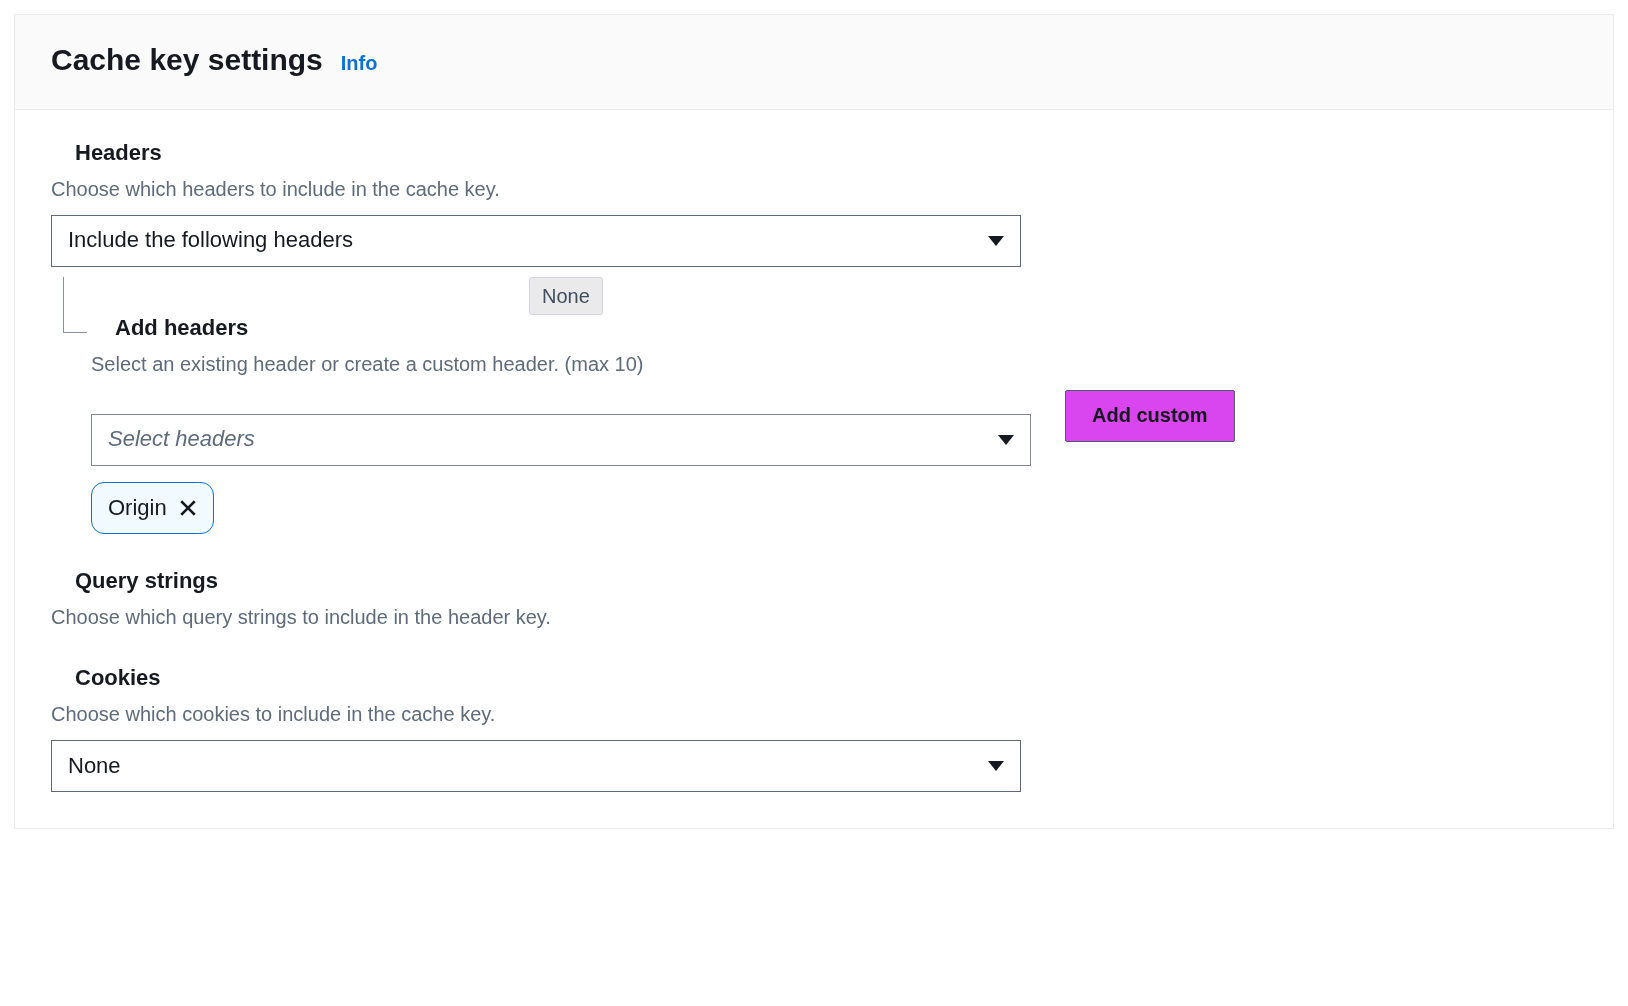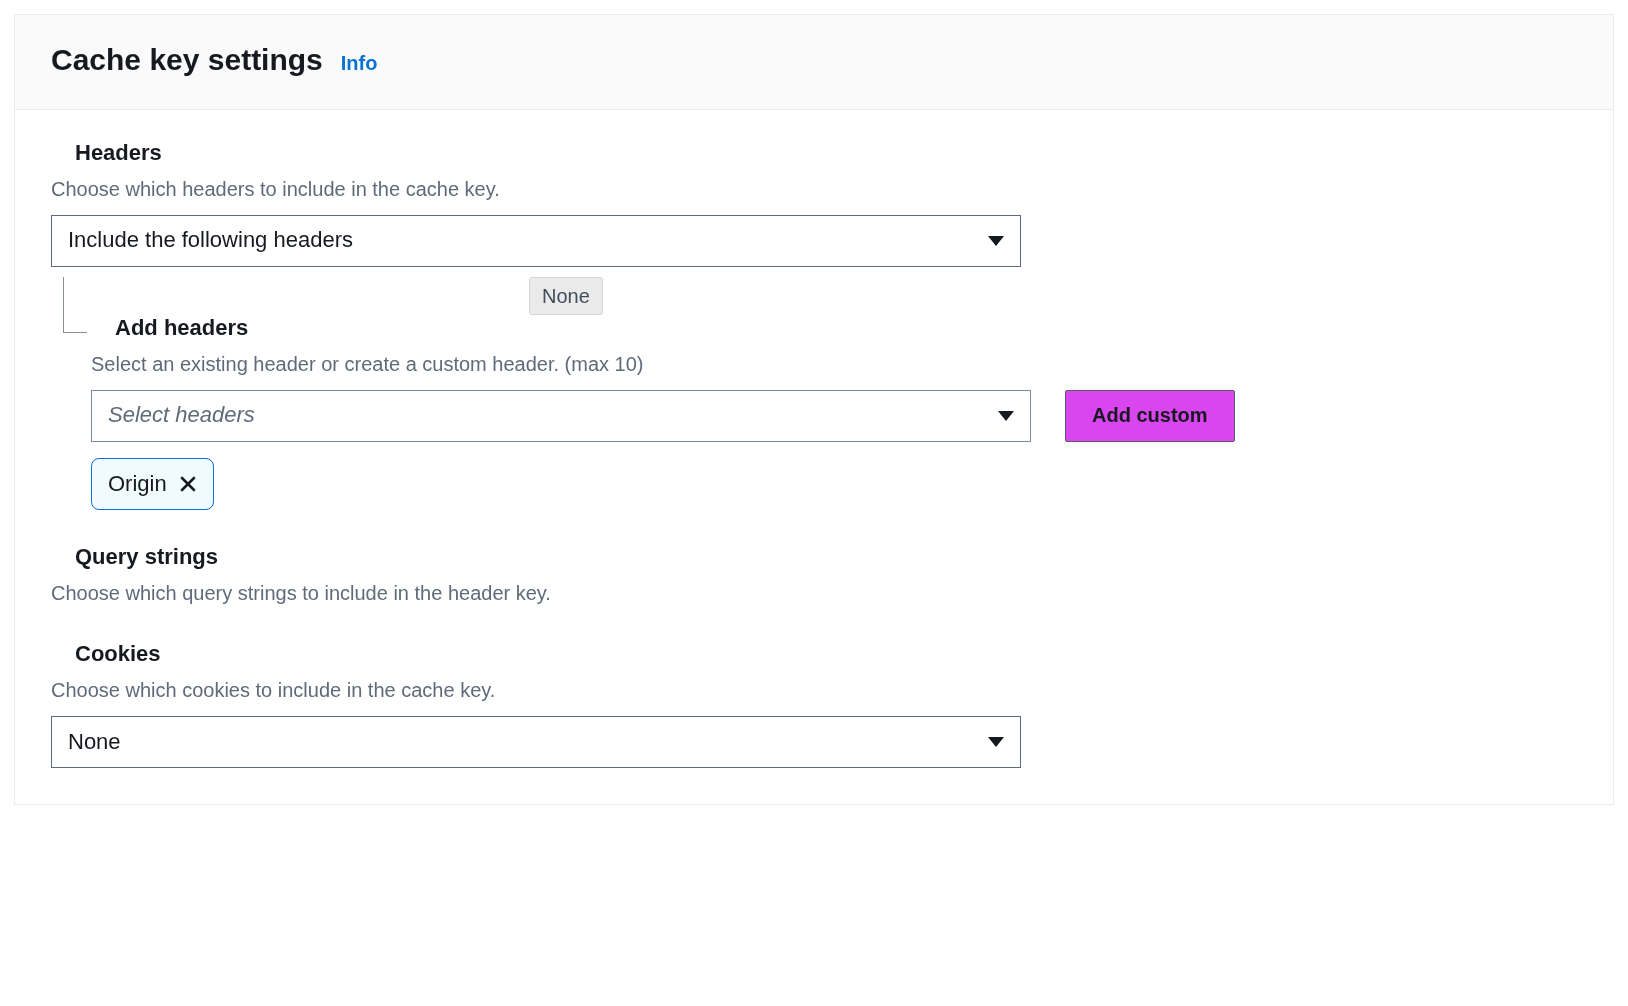--- a/index.html
+++ b/index.html
@@ -114,20 +114,21 @@
     border: 1px solid #7d8998;
     background: #fff;
     display: flex;
     align-items: center;
     justify-content: space-between;
     padding: 8px 16px;
     cursor: pointer;
     font-size: 22px;
     color: #5f6b7a;
     font-style: italic;
+    margin-top: 24px;
   }
   .btn {
     height: 52px;
     border: 1px solid #545b64;
     background: #d946ef;
     padding: 0 26px;
     font-size: 20px;
     font-weight: 700;
     color: #16191f;
     cursor: pointer;
@@ -142,21 +143,21 @@
   }
   .token {
     display: inline-flex;
     align-items: center;
     gap: 12px;
     background: #f1faff;
     border: 1px solid #0972d3;
     color: #16191f;
     padding: 10px 16px;
     font-size: 22px;
-    border-radius: 8px;
+    border-radius: 13px;
   }
   .token .x {
     cursor: pointer;
     display: inline-flex;
     align-items: center;
   }
   .token .x svg { width: 18px; height: 18px; }
 </style>
 </head>
 <body>

